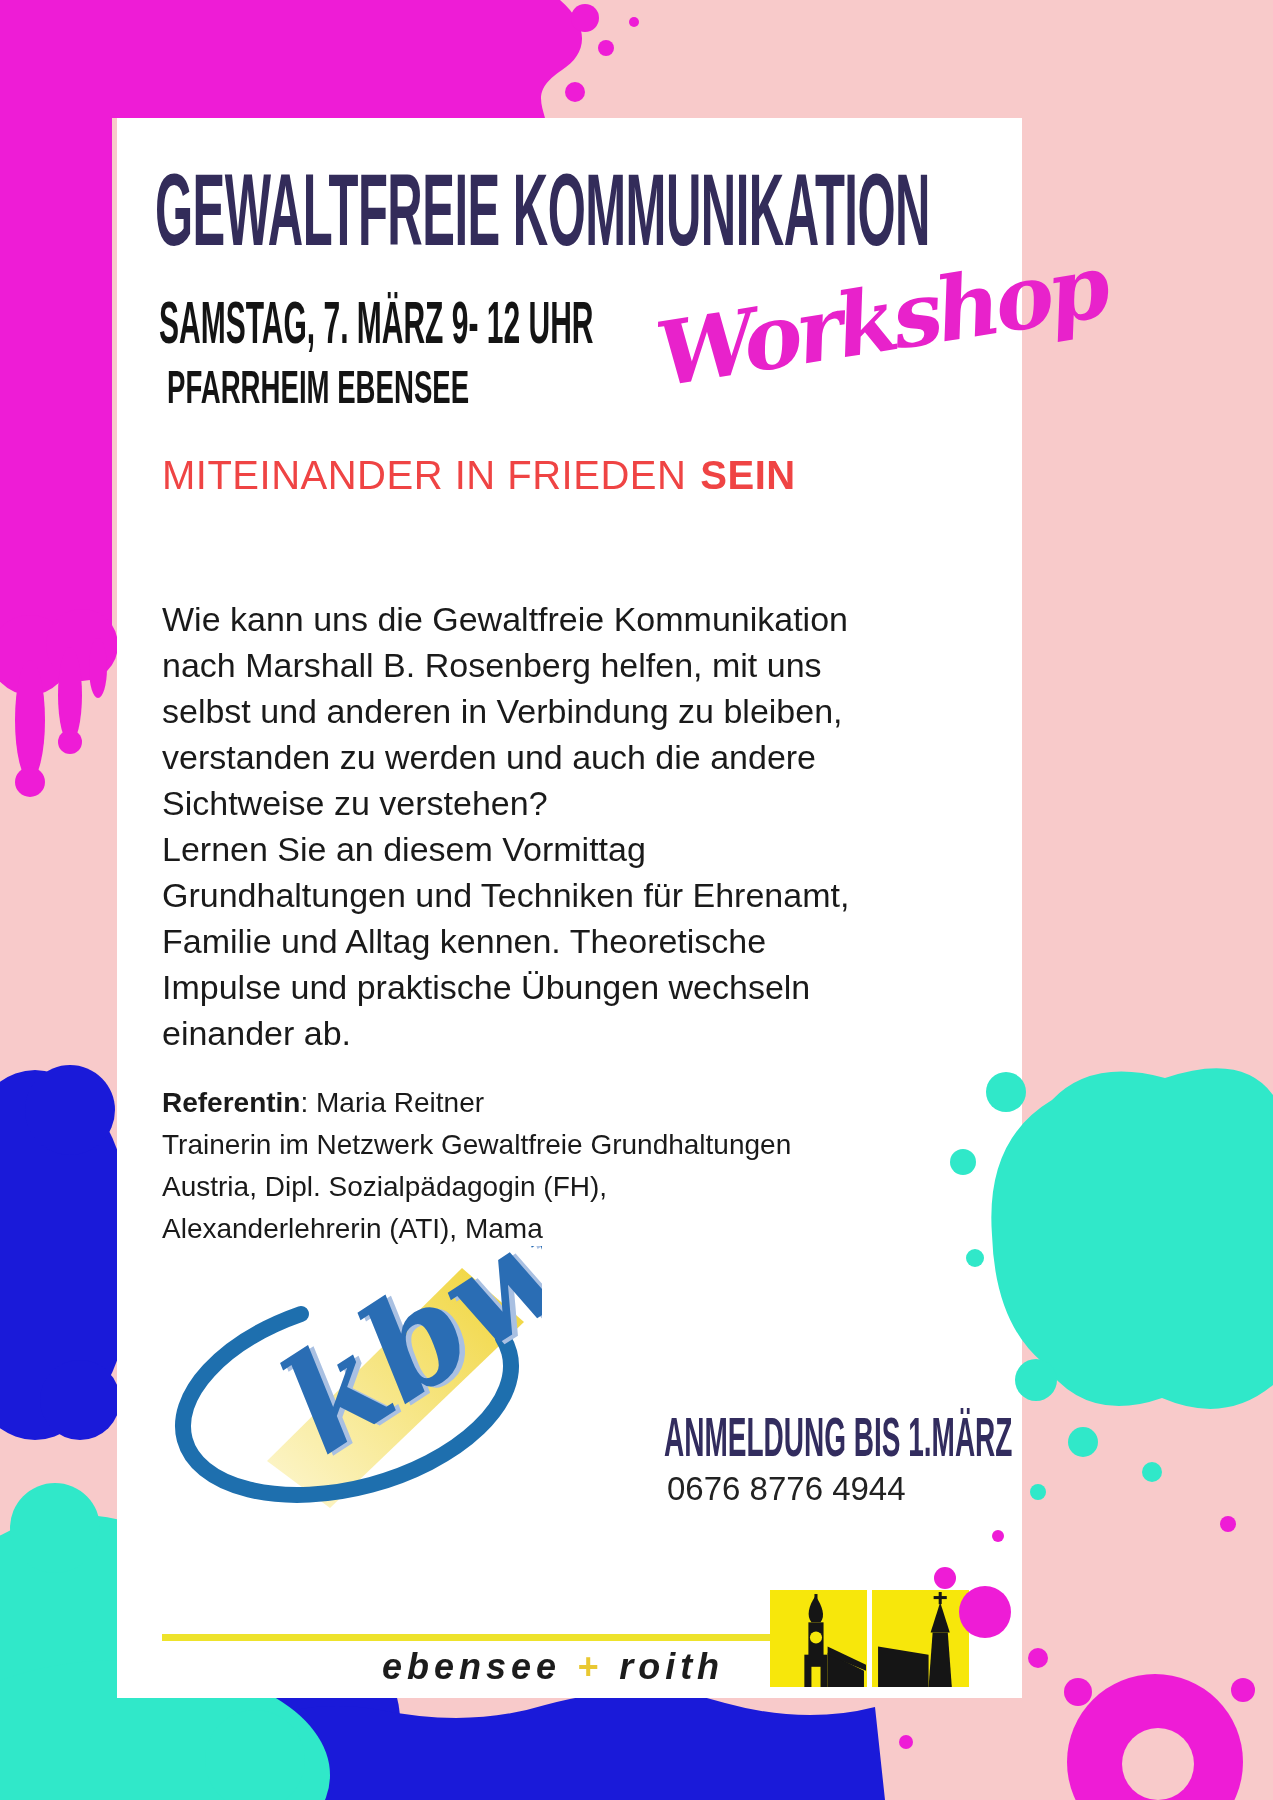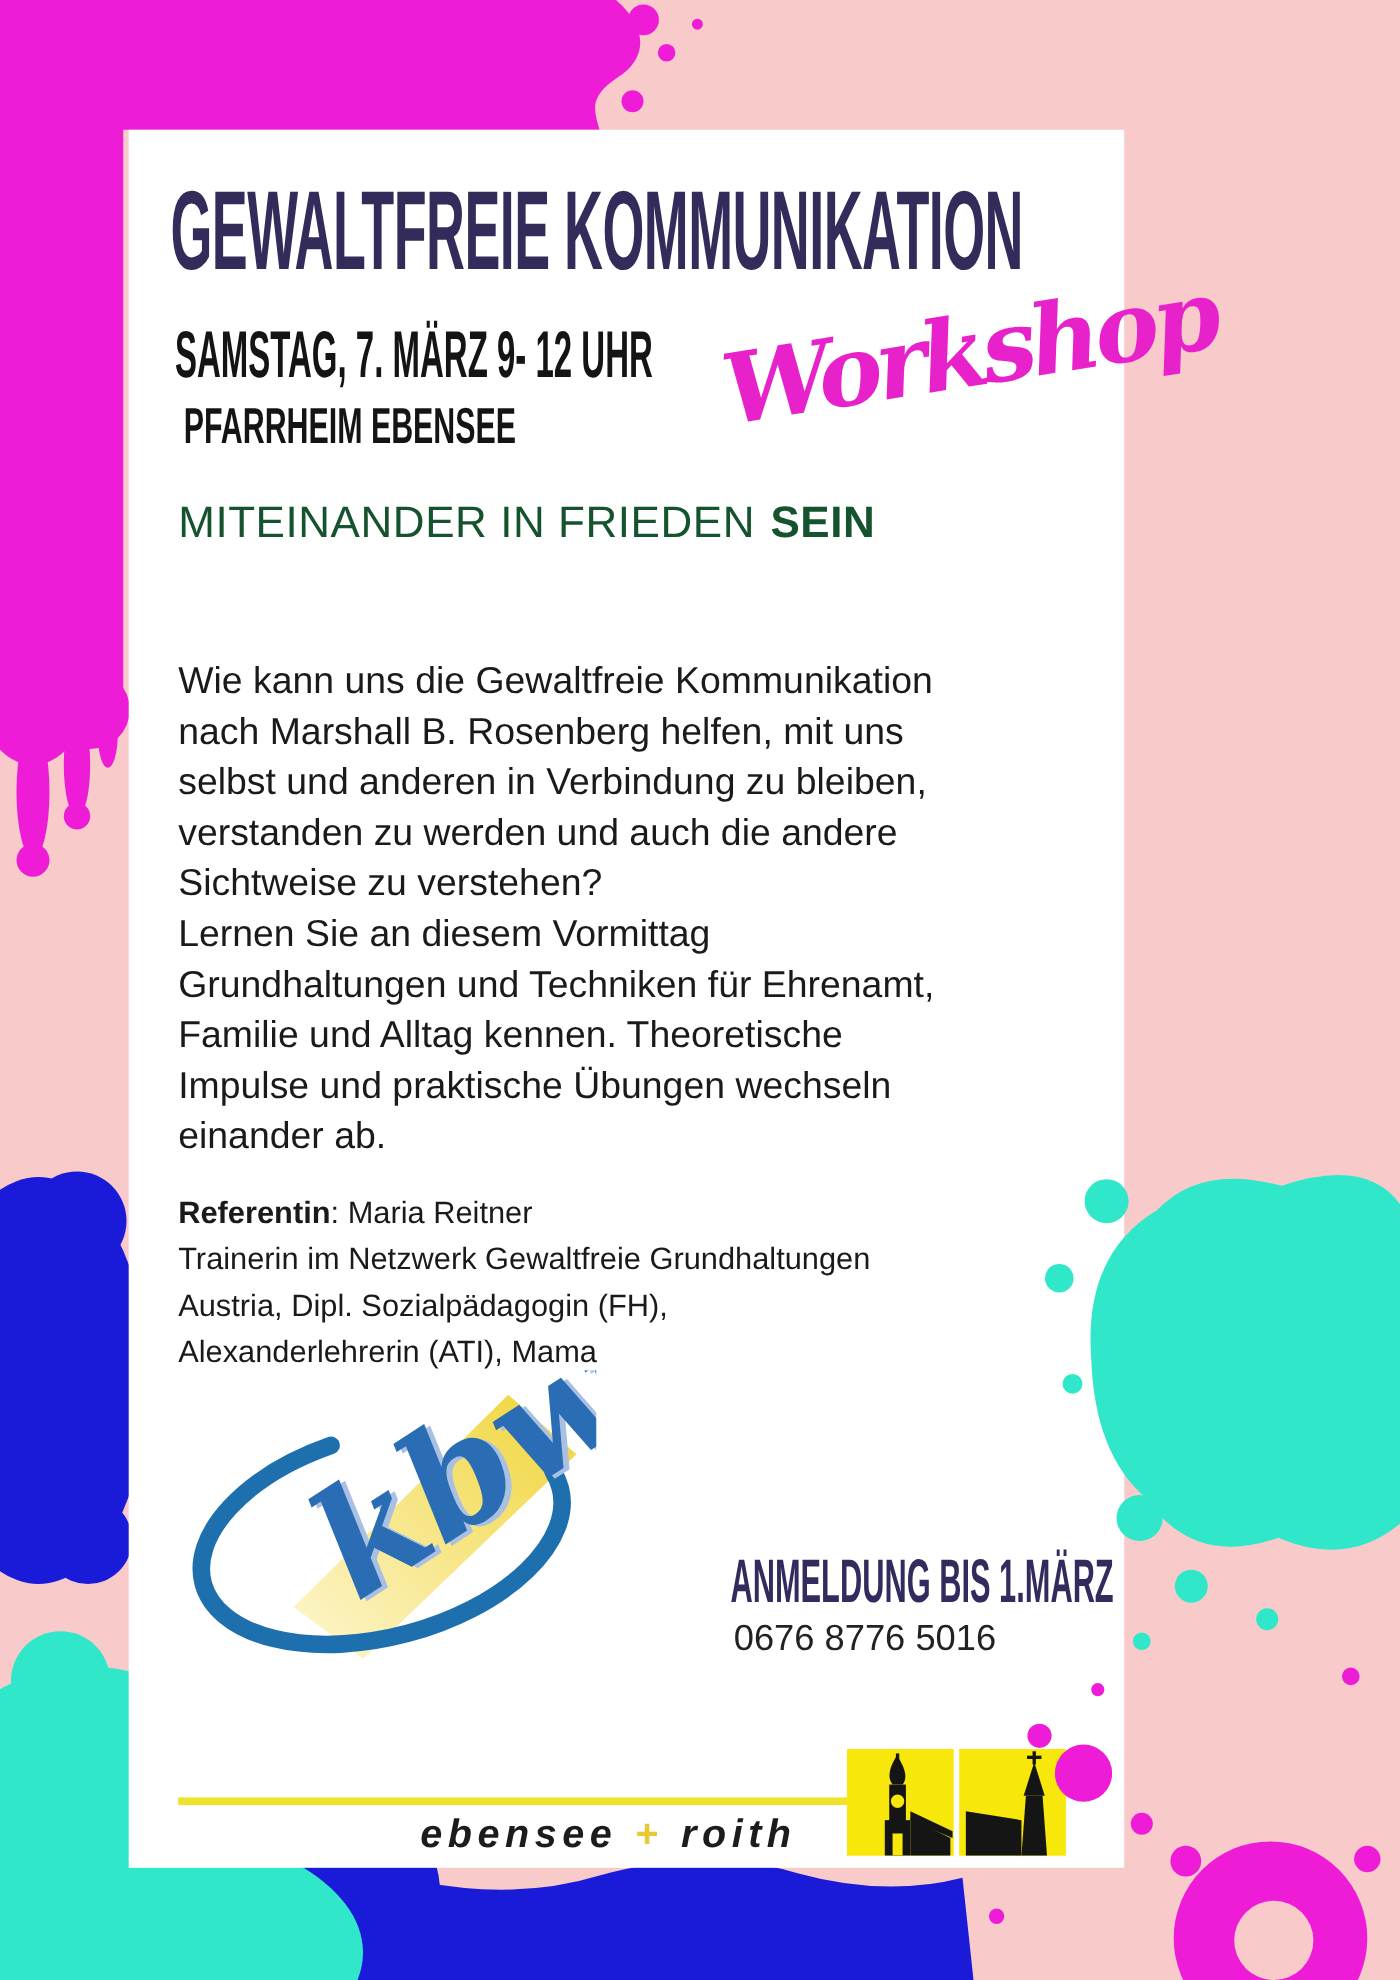--- a/index.html
+++ b/index.html
@@ -14,21 +14,21 @@
         transform-origin:left top;}
   .title{left:38px;top:34px;font-size:102px;color:#332c5a;
          transform:scaleX(.48);letter-spacing:-1px;}
   .dateline{left:42px;top:170px;font-size:60px;color:#141414;
             transform:scaleX(.50);}
   .location{left:50px;top:242px;font-size:46px;color:#141414;
             transform:scaleX(.60);}
   .workshop{left:538px;top:150px;font-family:"DejaVu Serif",serif;
             font-style:italic;font-weight:bold;font-size:88px;color:#e822cb;
             transform:rotate(-9deg);letter-spacing:-5px;white-space:nowrap;}
-  .subtitle{left:45px;top:335px;font-size:40px;color:#14532d;
+  .subtitle{left:45px;top:335px;font-size:40px;color:#ef4444;
             letter-spacing:.5px;white-space:nowrap;}
   .subtitle b{margin-left:14px;}
   .bodytext{left:45px;top:478px;width:800px;font-size:34px;line-height:46px;
             color:#1a1a1a;white-space:pre-line;}
   .speaker{left:45px;top:964px;width:820px;font-size:28px;line-height:42px;
            color:#1a1a1a;}
   .speaker .bio{white-space:pre-line;}
   .logo-svg{left:45px;top:1128px;}
   .tagline{left:48px;top:1420px;font-size:40px;font-weight:bold;
            color:#1a6fa8;letter-spacing:.5px;white-space:nowrap;}
@@ -131,21 +131,21 @@
     <polygon points="105,215 300,22 362,76 168,262" fill="url(#lg)"></polygon>
     <ellipse cx="185" cy="150" rx="168" ry="92" fill="none" stroke="#1e6fae" stroke-width="16" stroke-linecap="round" stroke-dasharray="620 216" stroke-dashoffset="18" transform="rotate(-15 185 150)"></ellipse>
     <text x="124" y="174" font-size="135" fill="#a9c0e2" font-style="italic" font-weight="bold" font-family="DejaVu Serif, serif" transform="rotate(-33 210 120)">kbw</text>
     <text x="120" y="170" font-size="135" fill="#2a6db4" font-style="italic" font-weight="bold" font-family="DejaVu Serif, serif" transform="rotate(-33 210 120)">kbw</text>
   </svg>
 
 
   <div class="abs cond anmeldung">ANMELDUNG BIS 1.MÄRZ</div>
 
   <div class="abs contact">
-    <div>0676 8776 5016</div>
+    <div>0676 8776 4944</div>
   </div>
 
   <div class="abs yellow-line"></div>
 
   <div class="abs footer-text">
     <span>ebensee</span><span class="plus">+</span><span>roith</span>
   </div>
 
   <div class="abs sq sq1">
     <svg width="97" height="97" viewBox="0 0 96 96">

